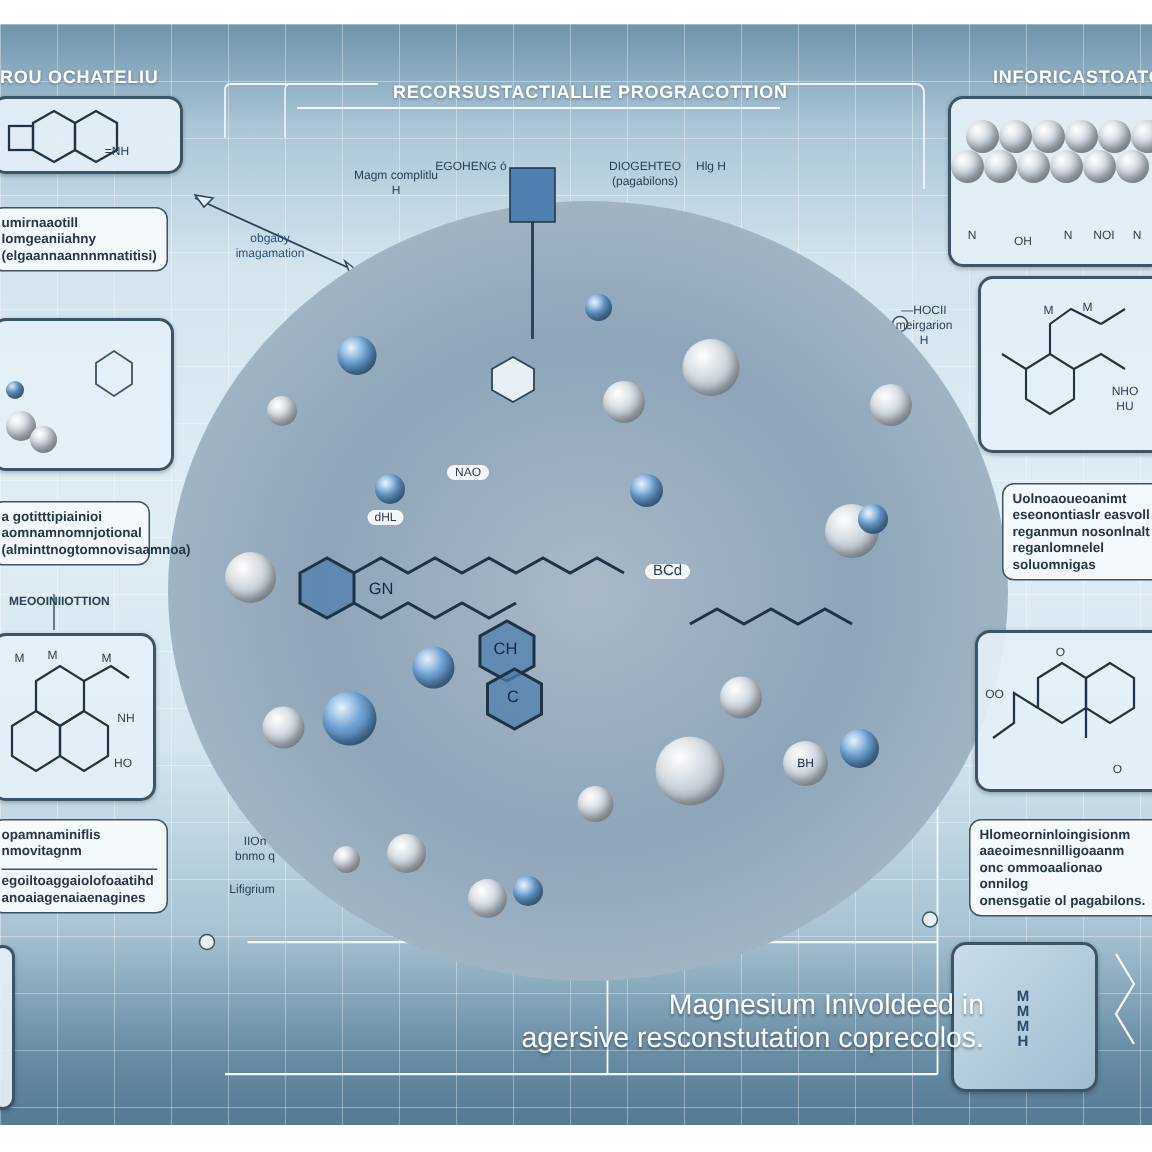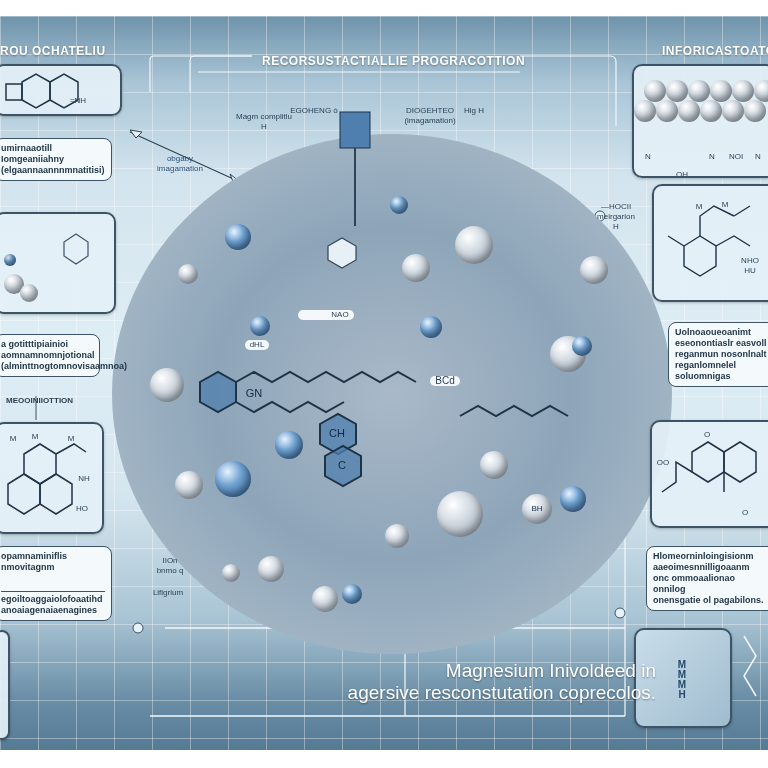--- a/index.html
+++ b/index.html
@@ -90,26 +90,26 @@
   <div class="ball blue" style="left:560px;top:470px;width:26px;height:26px;"></div>
   <div class="ball blue" style="left:342px;top:568px;width:20px;height:20px;"></div>
   <div class="ball blue" style="left:420px;top:300px;width:22px;height:22px;"></div>
   <div class="ball blue" style="left:572px;top:320px;width:20px;height:20px;"></div>
   <div class="ball blue" style="left:250px;top:300px;width:20px;height:20px;"></div>
   <div class="ball blue" style="left:390px;top:180px;width:18px;height:18px;"></div>
   <div class="ball silver" style="left:522px;top:478px;width:30px;height:30px;"></div>
 
   <div class="lbl" style="left:234px;top:96px;width:60px;">Magm complitlu H</div>
   <div class="lbl" style="left:286px;top:90px;width:56px;">EGOHENG ó</div>
-  <div class="lbl" style="left:390px;top:90px;width:80px;">DIOGEHTEO (imagamation)</div>
+  <div class="lbl" style="left:390px;top:90px;width:80px;">DIOGEHTEO (pagabilons)</div>
   <div class="lbl" style="left:460px;top:90px;width:28px;">Hlg H</div>
   <div class="lbl" style="left:150px;top:138px;width:60px;color:#2a4f7c;text-align:center;">obgaby</div>
   <div class="lbl" style="left:140px;top:148px;width:80px;color:#2a4f7c;">imagamation</div>
   <div class="lbl" style="left:245px;top:324px;width:24px;background:#f4f8fb;border-radius:6px;">dHL</div>
-  <div class="lbl" style="left:298px;top:294px;width:28px;background:#f4f8fb;border-radius:6px;padding-left:28px;">NAO</div>
+  <div class="lbl" style="left:298px;top:294px;width:28px;background:#f4f8fb;border-radius:6px;">NAO</div>
   <div class="lbl" style="left:430px;top:360px;width:30px;background:#f4f8fb;border-radius:8px;font-size:10px;">BCd</div>
   <div class="lbl" style="left:205px;top:372px;width:24px;color:#0f2a44;font-size:11px;margin-left:37px;">GN</div>
   <div class="lbl" style="left:325px;top:412px;width:24px;color:#0f2a44;font-size:11px;">CH</div>
   <div class="lbl" style="left:330px;top:444px;width:24px;color:#0f2a44;font-size:11px;">C</div>
   <div class="lbl" style="left:522px;top:488px;width:30px;color:#0f2a44;">BH</div>
   <div class="lbl" style="left:155px;top:540px;width:30px;">IIOn bnmo q</div>
   <div class="lbl" style="left:148px;top:572px;width:40px;">Lifigrium</div>
   <div class="lbl" style="left:588px;top:186px;width:56px;">—HOCII</div>
   <div class="lbl" style="left:588px;top:196px;width:56px;">meirgarion</div>
   <div class="lbl" style="left:588px;top:206px;width:56px;">H</div>
@@ -156,42 +156,42 @@
       </g>
     </svg>
     <div class="lbl" style="left:12px;top:10px;width:10px;">M</div>
     <div class="lbl" style="left:34px;top:8px;width:10px;">M</div>
     <div class="lbl" style="left:70px;top:10px;width:10px;">M</div>
     <div class="lbl" style="left:80px;top:50px;width:16px;">NH</div>
     <div class="lbl" style="left:78px;top:80px;width:16px;">HO</div>
   </div>
 
   <div class="tbox" style="left:-6px;top:530px;width:104px;">
-    <div style="border-bottom:1px solid #3d5366;padding-bottom:18px;margin-bottom:2px;">opamnaminiflis nmovitagnm</div>
+    <div style="border-bottom:1px solid #3d5366;padding-bottom:6px;margin-bottom:2px;">opamnaminiflis nmovitagnm</div>
     <div>egoiltoaggaiolofoaatihd</div>
     <div>anoaiagenaiaenagines</div>
   </div>
 
   <div class="panel" style="left:-6px;top:614px;width:12px;height:106px;"></div>
 
   <div class="panel" style="left:632px;top:48px;width:140px;height:110px;overflow:hidden;">
     <div class="ball silver" style="left:10px;top:14px;width:22px;height:22px;"></div>
     <div class="ball silver" style="left:32px;top:14px;width:22px;height:22px;"></div>
     <div class="ball silver" style="left:54px;top:14px;width:22px;height:22px;"></div>
     <div class="ball silver" style="left:76px;top:14px;width:22px;height:22px;"></div>
     <div class="ball silver" style="left:98px;top:14px;width:22px;height:22px;"></div>
     <div class="ball silver" style="left:120px;top:14px;width:22px;height:22px;"></div>
     <div class="ball silver" style="left:0px;top:34px;width:22px;height:22px;"></div>
     <div class="ball silver" style="left:22px;top:34px;width:22px;height:22px;"></div>
     <div class="ball silver" style="left:44px;top:34px;width:22px;height:22px;"></div>
     <div class="ball silver" style="left:66px;top:34px;width:22px;height:22px;"></div>
     <div class="ball silver" style="left:88px;top:34px;width:22px;height:22px;"></div>
     <div class="ball silver" style="left:110px;top:34px;width:22px;height:22px;"></div>
     <div class="lbl" style="left:8px;top:86px;width:12px;">N</div>
-    <div class="lbl" style="left:40px;top:104px;width:16px;text-align:center;">OH</div>
+    <div class="lbl" style="left:40px;top:90px;width:16px;text-align:center;">OH</div>
     <div class="lbl" style="left:72px;top:86px;width:12px;">N</div>
     <div class="lbl" style="left:92px;top:86px;width:20px;text-align:center;">NOI</div>
     <div class="lbl" style="left:118px;top:86px;width:12px;">N</div>
   </div>
 
   <div class="panel" style="left:652px;top:168px;width:124px;height:114px;">
     <svg width="124" height="114">
       <g fill="none" stroke="#1f3347" stroke-width="1.4">
         <polygon points="30,60 46,50 62,60 62,80 46,90 30,80"></polygon>
         <path d="M62 60 L80 50 L96 60 M46 50 L46 30 L60 20 L80 30 M30 60 L14 50 M80 30 L96 20"></path>

